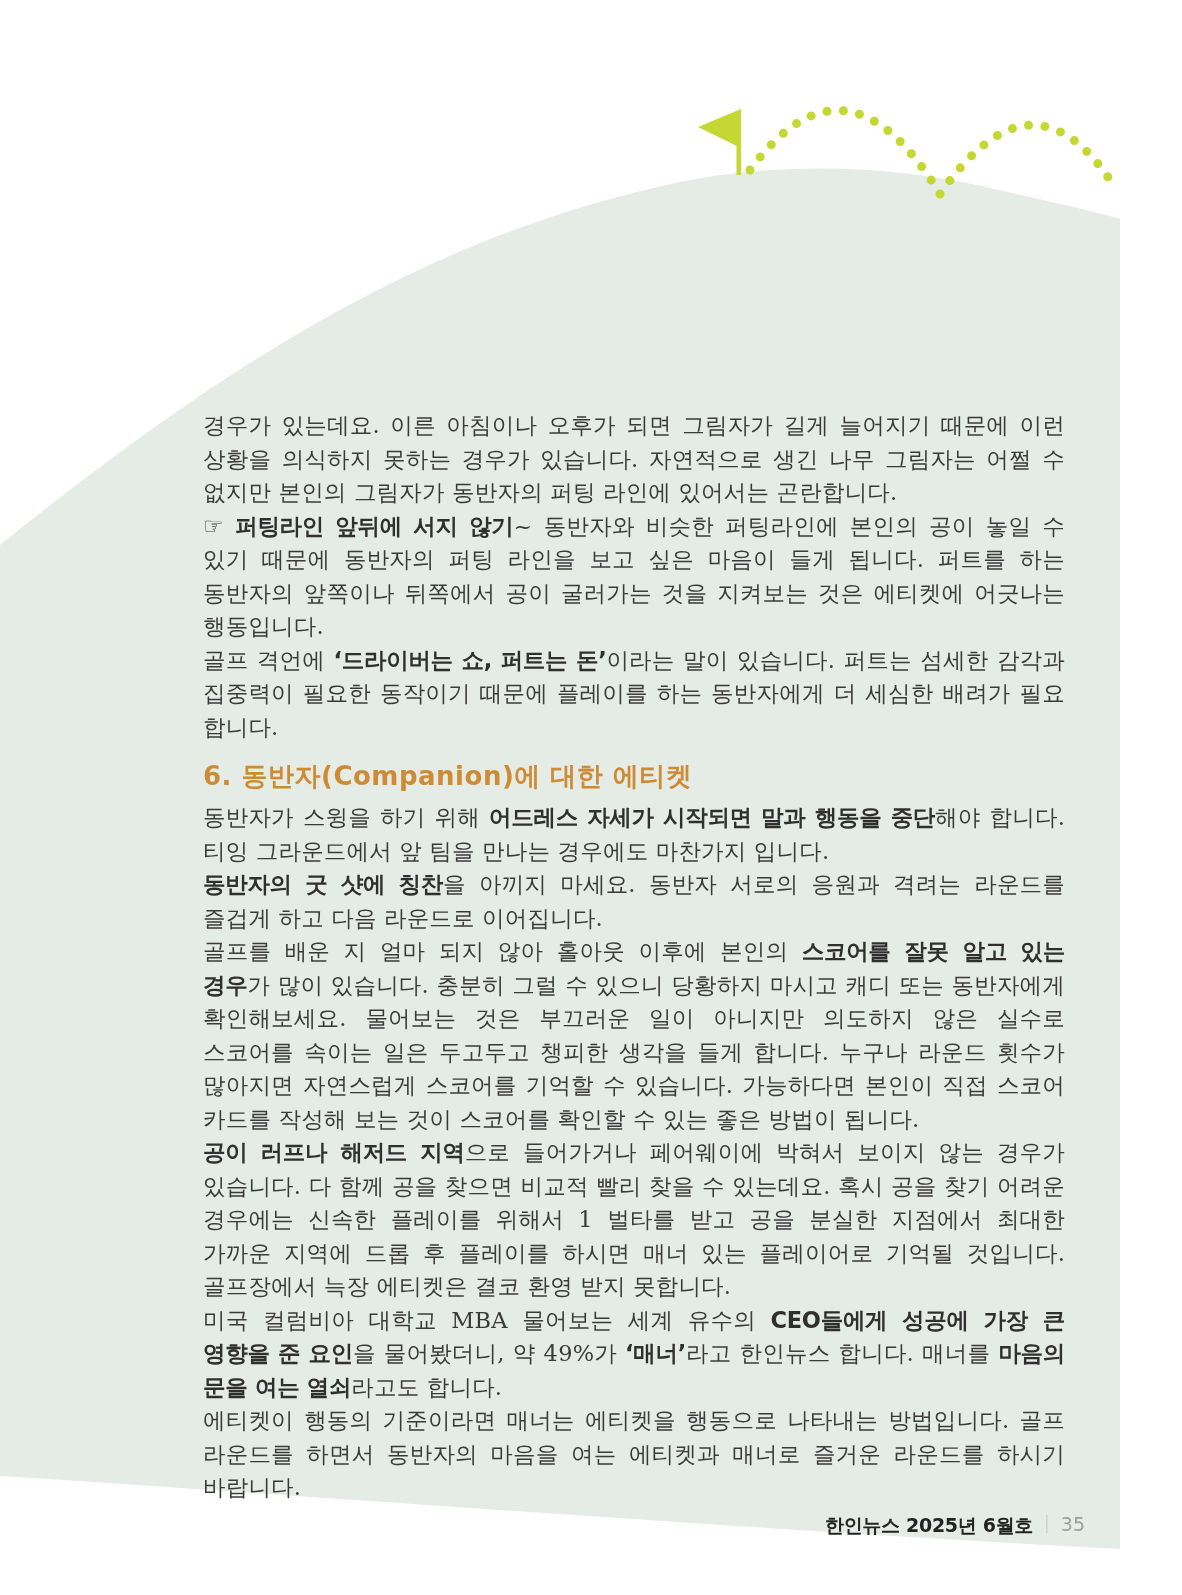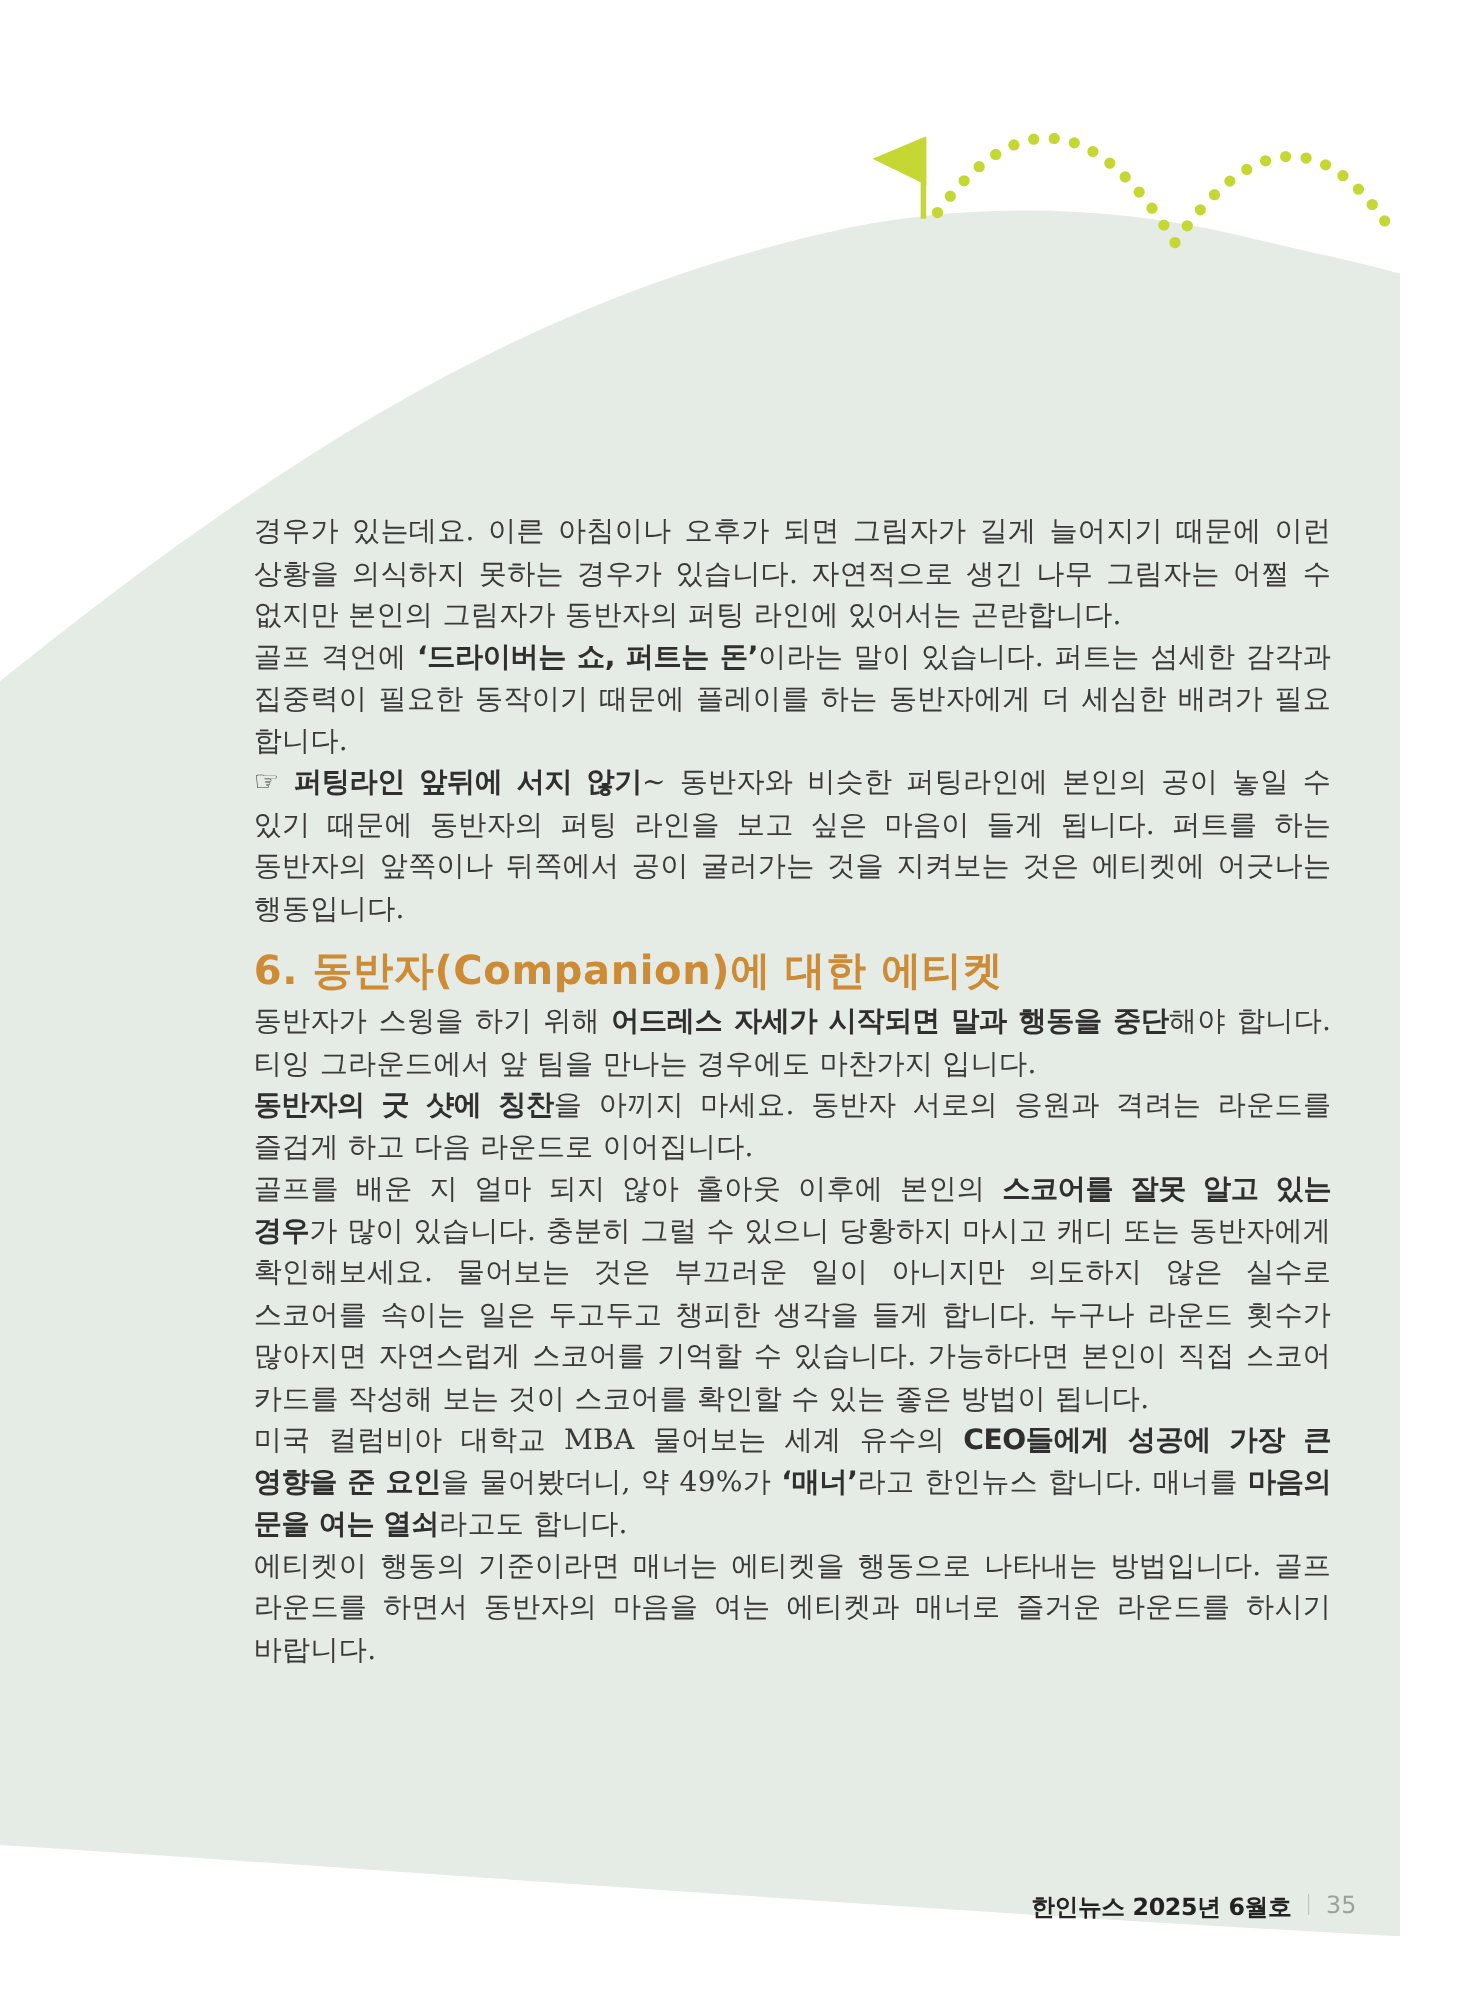--- a/index.html
+++ b/index.html
@@ -47,21 +47,21 @@
     letter-spacing:-0.3px;
     color:#2f2f2f;
   }
   .para .hand{
     font-family:"DejaVu Sans","Liberation Sans",sans-serif;
     font-size:23px;
   }
   .section-heading{
     font-family:"DejaVu Sans","Liberation Sans",sans-serif;
     font-weight:700;
-    font-size:32px;
+    font-size:26px;
     line-height:30px;
     color:var(--heading-orange);
     margin:17px 0 10px 0;
     letter-spacing:0.5px;
   }
   .footer{
     position:absolute;
     top:1513px;
     right:97px;
     display:flex;
@@ -106,26 +106,27 @@
 
     <g style="stroke:var(--accent-lime);" fill="none" stroke-width="9" stroke-linecap="round" stroke-dasharray="0 16.5">
       <path d="M 750 170 Q 846 40 940 194"></path>
       <path d="M 940 194 Q 1032 62 1112 183"></path>
     </g>
   </svg>
 
   <div class="article">
 
   <p class="para"><span>경우가 있는데요. 이른 아침이나 오후가 되면 그림자가 길게 늘어지기 때문에 이런 상황을 의식하지 못하는 경우가 있습니다. 자연적으로 생긴 나무 그림자는 어쩔 수 없지만 본인의 그림자가 동반자의 퍼팅 라인에 있어서는 곤란합니다.</span></p>
+      <p class="para"><span class="hand">☞ </span><span class="b">퍼팅라인 앞뒤에 서지 않기</span><span>~ 동반자와 비슷한 퍼팅라인에 본인의 공이 놓일 수 있기 때문에 동반자의 퍼팅 라인을 보고 싶은 마음이 들게 됩니다. 퍼트를 하는 동반자의 앞쪽이나 뒤쪽에서 공이 굴러가는 것을 지켜보는 것은 에티켓에 어긋나는 행동입니다.</span></p>
       <p class="para"><span>골프 격언에 </span><span class="b">‘드라이버는 쇼, 퍼트는 돈’</span><span>이라는 말이 있습니다. 퍼트는 섬세한 감각과 집중력이 필요한 동작이기 때문에 플레이를 하는 동반자에게 더 세심한 배려가 필요 합니다.</span></p>
-      <p class="para"><span class="hand">☞ </span><span class="b">퍼팅라인 앞뒤에 서지 않기</span><span>~ 동반자와 비슷한 퍼팅라인에 본인의 공이 놓일 수 있기 때문에 동반자의 퍼팅 라인을 보고 싶은 마음이 들게 됩니다. 퍼트를 하는 동반자의 앞쪽이나 뒤쪽에서 공이 굴러가는 것을 지켜보는 것은 에티켓에 어긋나는 행동입니다.</span></p>
       <h2 class="section-heading">6. 동반자(Companion)에 대한 에티켓</h2>
       <p class="para"><span>동반자가 스윙을 하기 위해 </span><span class="b">어드레스 자세가 시작되면 말과 행동을 중단</span><span>해야 합니다. 티잉 그라운드에서 앞 팀을 만나는 경우에도 마찬가지 입니다.</span></p>
       <p class="para"><span class="b">동반자의 굿 샷에 칭찬</span><span>을 아끼지 마세요. 동반자 서로의 응원과 격려는 라운드를 즐겁게 하고 다음 라운드로 이어집니다.</span></p>
       <p class="para"><span>골프를 배운 지 얼마 되지 않아 홀아웃 이후에 본인의 </span><span class="b">스코어를 잘못 알고 있는 경우</span><span>가 많이 있습니다. 충분히 그럴 수 있으니 당황하지 마시고 캐디 또는 동반자에게 확인해보세요. 물어보는 것은 부끄러운 일이 아니지만 의도하지 않은 실수로 스코어를 속이는 일은 두고두고 챙피한 생각을 들게 합니다. 누구나 라운드 횟수가 많아지면 자연스럽게 스코어를 기억할 수 있습니다. 가능하다면 본인이 직접 스코어 카드를 작성해 보는 것이 스코어를 확인할 수 있는 좋은 방법이 됩니다.</span></p>
+      <p class="para"><span class="b">공이 러프나 해저드 지역</span><span>으로 들어가거나 페어웨이에 박혀서 보이지 않는 경우가 있습니다. 다 함께 공을 찾으면 비교적 빨리 찾을 수 있는데요. 혹시 공을 찾기 어려운 경우에는 신속한 플레이를 위해서 1 벌타를 받고 공을 분실한 지점에서 최대한 가까운 지역에 드롭 후 플레이를 하시면 매너 있는 플레이어로 기억될 것입니다. 골프장에서 늑장 에티켓은 결코 환영 받지 못합니다.</span></p>
       <p class="para"><span>미국 컬럼비아 대학교 MBA 물어보는 세계 유수의 </span><span class="b">CEO들에게 성공에 가장 큰 영향을 준 요인</span><span>을 물어봤더니, 약 49%가 </span><span class="b">‘매너’</span><span>라고 한인뉴스 합니다. 매너를 </span><span class="b">마음의 문을 여는 열쇠</span><span>라고도 합니다.</span></p>
       <p class="para"><span>에티켓이 행동의 기준이라면 매너는 에티켓을 행동으로 나타내는 방법입니다. 골프 라운드를 하면서 동반자의 마음을 여는 에티켓과 매너로 즐거운 라운드를 하시기 바랍니다.</span></p>
     </div>
 
   <div class="footer">
     <span class="magazine">한인뉴스 2025년 6월호</span>
     <span class="divider">|</span>
     <span class="page-num">35</span>
   </div>
 

